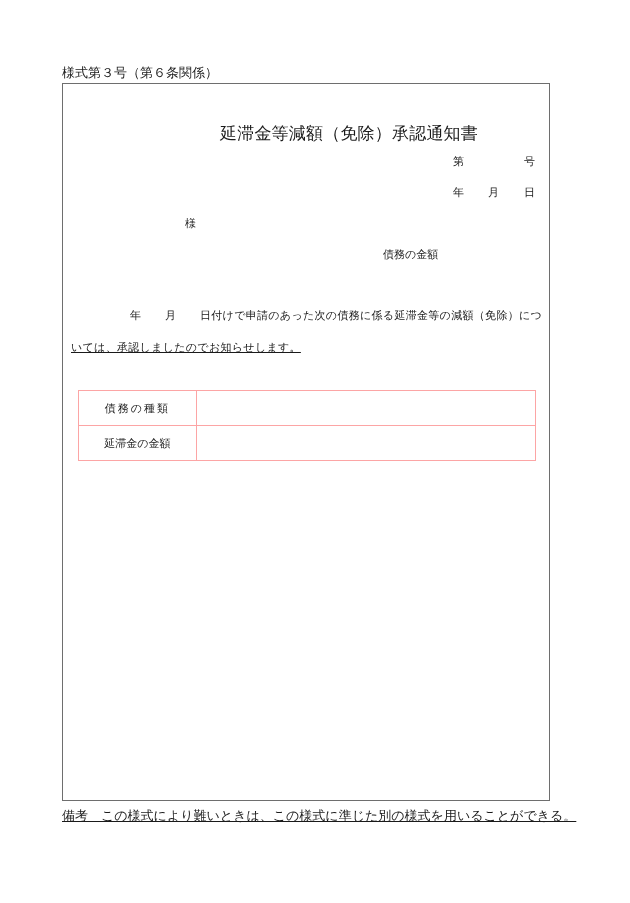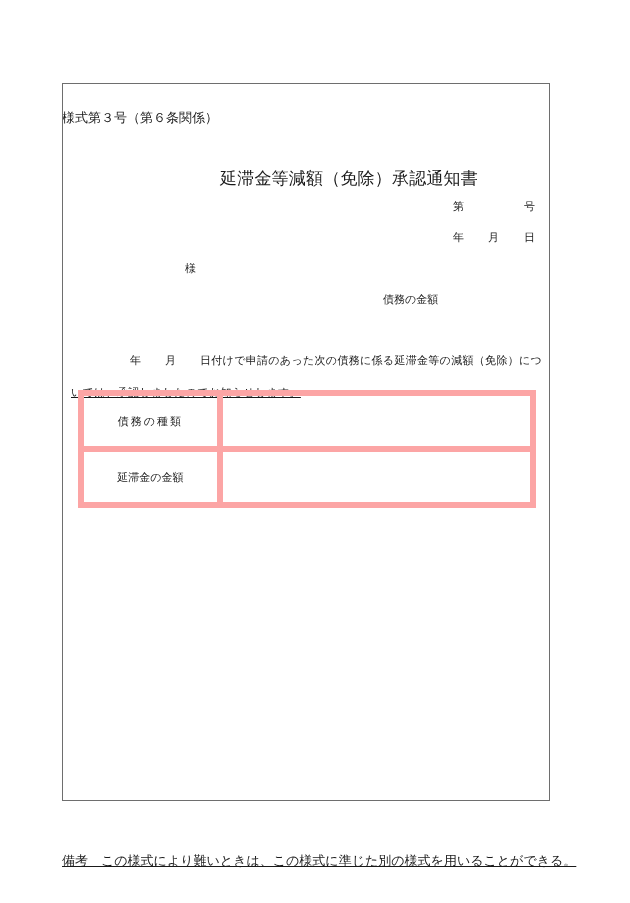--- a/index.html
+++ b/index.html
@@ -1,37 +1,37 @@
 <!DOCTYPE html>
 <html><head>
 <meta charset="utf-8">
 <style>
   html, body { margin: 0; padding: 0; background: #ffffff; }
   body {
     width: 630px; height: 903px; position: relative; overflow: hidden;
     font-family: "DejaVu Serif", "Liberation Serif", serif;
     color: #1a1a1a;
   }
-  .abs { position: absolute; white-space: nowrap; margin-top: 45px; }
+  .abs { position: absolute; white-space: nowrap; }
   .form-label { left: 62px; top: 64px; font-size: 13px; }
   .frame {
     position: absolute; left: 62px; top: 83px; width: 488px; height: 718px;
     border: 1px solid #6e6e6e; box-sizing: border-box;
   }
   .title { left: 220px; top: 122px; font-size: 17px; letter-spacing: 0.2px; }
   .num-row { top: 154px; font-size: 11px; }
   .date-row { top: 185px; font-size: 11px; }
   .small { font-size: 11px; }
   .body-text { font-size: 11px; letter-spacing: 0.3px; }
   table.items {
     position: absolute; left: 78px; top: 390px; width: 458px;
     border-collapse: collapse; font-size: 11px;
   }
   table.items td {
-    border: 6px solid #fca5a5; height: 34px; padding: 8px;
+    border: 1px solid #fca5a5; height: 34px; padding: 0;
   }
   table.items td.lbl { width: 117px; text-align: center; letter-spacing: 2px; }
   table.items td.lbl.tight { letter-spacing: 0; }
   .note { left: 62px; top: 807px; font-size: 13px; text-decoration: underline; }
 </style>
 </head>
 <body>
 
 <div class="abs form-label">様式第３号（第６条関係）</div>
 

